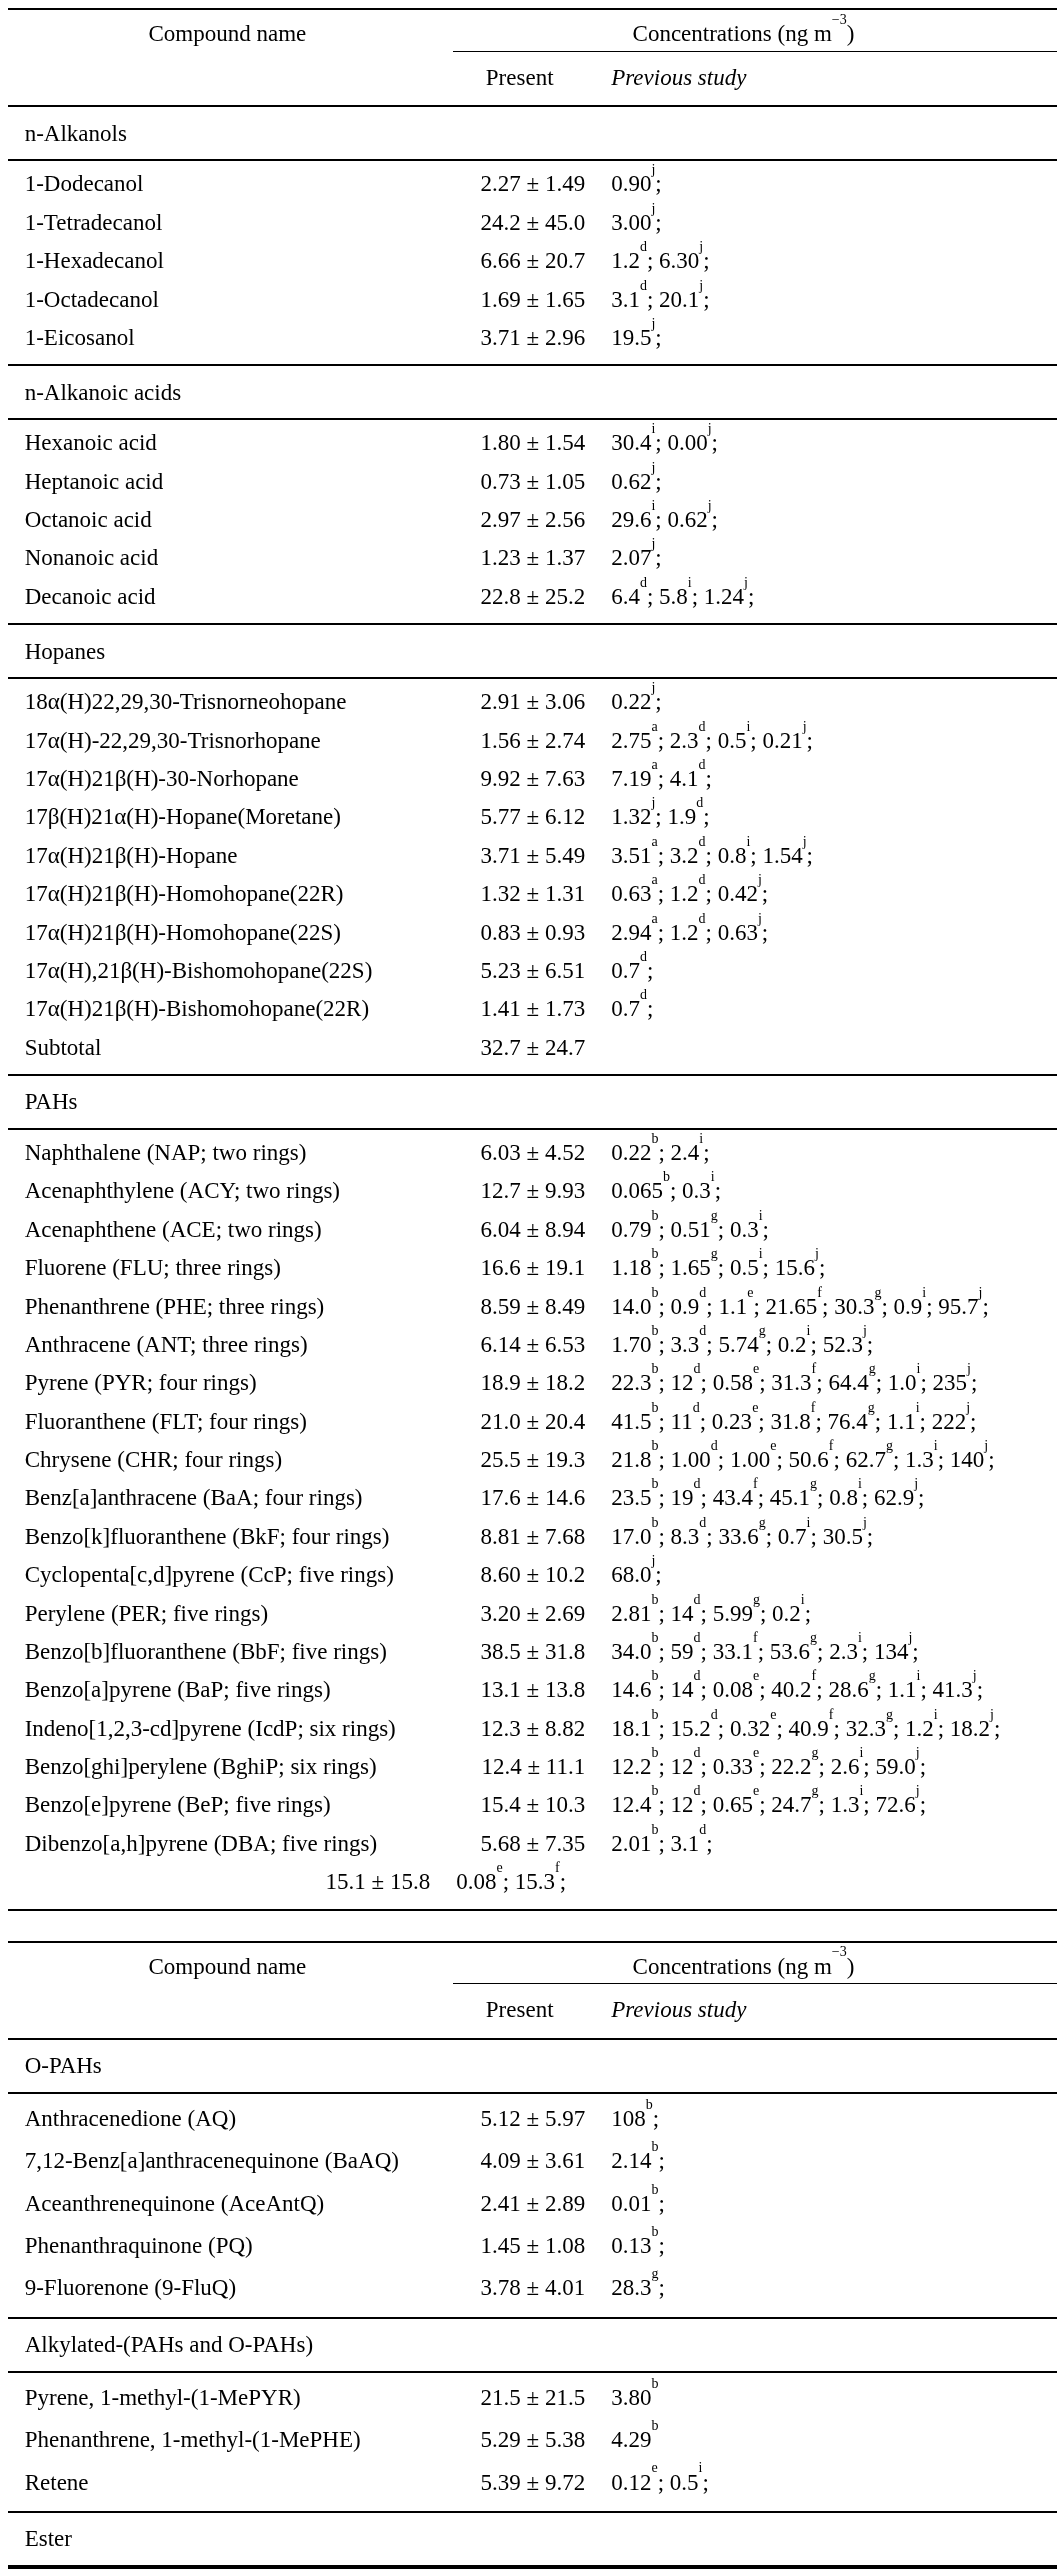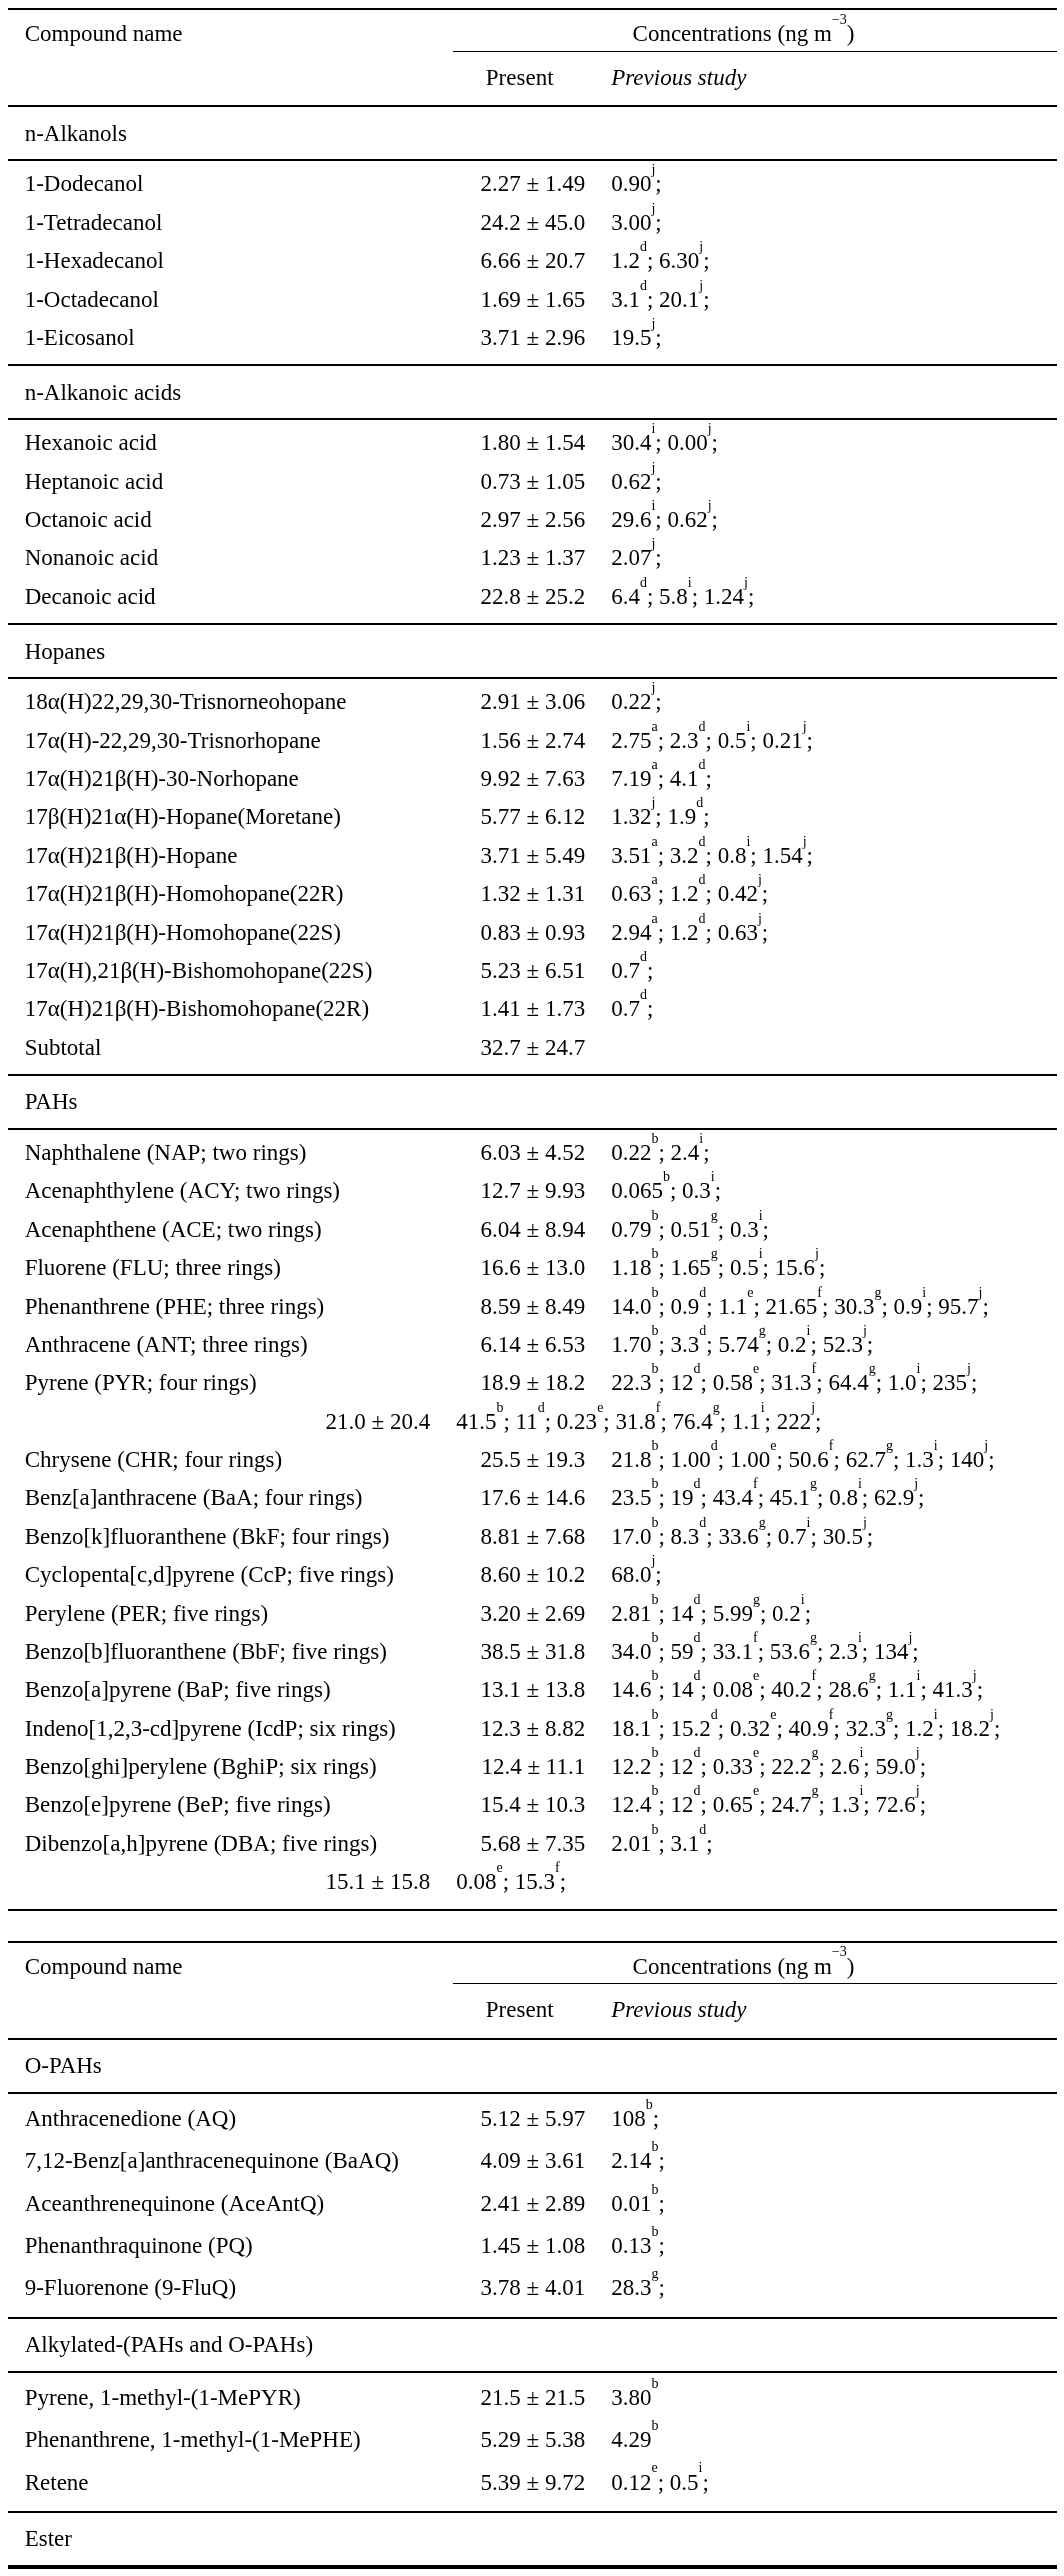--- a/index.html
+++ b/index.html
@@ -9,21 +9,21 @@
     font-size:23px;
     -webkit-font-smoothing:antialiased;
   }
   .sheet{padding:8.2px 8.2px 14.4px 8.2px;}
   .ctable{border-top:2.1px solid #000;border-bottom:2.6px solid #000;}
   .ctable + .ctable{margin-top:30px;}
   .grid{display:grid;grid-template-columns:422px 155px 1fr;align-items:baseline;}
   
   .thead{border-bottom:2.1px solid #000;}
   .thead-r1{padding-top:11.3px;padding-bottom:3.1px;}
-  .h-compound{padding-left:16.5px;white-space:nowrap;}
+  .h-compound{padding-left:16.5px;white-space:nowrap;text-align:center;}
   .h-conc{grid-column:2 / 4;text-align:center;white-space:nowrap;}
   .h-conc sup{font-size:14px;position:relative;top:-0.65em;line-height:0;}
   .cmidrow{display:grid;grid-template-columns:422px 1fr;}
   .cmidrule{grid-column:2;border-top:1.5px solid #000;margin-left:23px;height:0;}
   .thead-r2{padding-top:13.4px;padding-bottom:14.4px;}
   .h-present{text-align:center;position:relative;left:12px;white-space:nowrap;}
   .h-prev{padding-left:26px;white-space:nowrap;font-style:italic;}
   
   .section-head{padding:13.4px 0 12.4px 0;border-bottom:2.1px solid #000;}
   .section-head.not-first{border-top:2.1px solid #000;}
@@ -187,39 +187,40 @@
             <div class="c-present">12.7 ± 9.93</div>
             <div class="c-prev">0.065<sup>b</sup>; 0.3<sup>i</sup>;</div>
           </div>
           <div class="grid row">
             <div class="c-name">Acenaphthene (ACE; two rings)</div>
             <div class="c-present">6.04 ± 8.94</div>
             <div class="c-prev">0.79<sup>b</sup>; 0.51<sup>g</sup>; 0.3<sup>i</sup>;</div>
           </div>
           <div class="grid row">
             <div class="c-name">Fluorene (FLU; three rings)</div>
-            <div class="c-present">16.6 ± 13.0</div>
+            <div class="c-present">16.6 ± 19.1</div>
             <div class="c-prev">1.18<sup>b</sup>; 1.65<sup>g</sup>; 0.5<sup>i</sup>; 15.6<sup>j</sup>;</div>
           </div>
           <div class="grid row">
             <div class="c-name">Phenanthrene (PHE; three rings)</div>
             <div class="c-present">8.59 ± 8.49</div>
             <div class="c-prev">14.0<sup>b</sup>; 0.9<sup>d</sup>; 1.1<sup>e</sup>; 21.65<sup>f</sup>; 30.3<sup>g</sup>; 0.9<sup>i</sup>; 95.7<sup>j</sup>;</div>
           </div>
           <div class="grid row">
             <div class="c-name">Anthracene (ANT; three rings)</div>
             <div class="c-present">6.14 ± 6.53</div>
             <div class="c-prev">1.70<sup>b</sup>; 3.3<sup>d</sup>; 5.74<sup>g</sup>; 0.2<sup>i</sup>; 52.3<sup>j</sup>;</div>
           </div>
           <div class="grid row">
             <div class="c-name">Pyrene (PYR; four rings)</div>
             <div class="c-present">18.9 ± 18.2</div>
             <div class="c-prev">22.3<sup>b</sup>; 12<sup>d</sup>; 0.58<sup>e</sup>; 31.3<sup>f</sup>; 64.4<sup>g</sup>; 1.0<sup>i</sup>; 235<sup>j</sup>;</div>
           </div>
           <div class="grid row">
+            <div class="c-name">Fluoranthene (FLT; four rings)</div>
             <div class="c-present">21.0 ± 20.4</div>
             <div class="c-prev">41.5<sup>b</sup>; 11<sup>d</sup>; 0.23<sup>e</sup>; 31.8<sup>f</sup>; 76.4<sup>g</sup>; 1.1<sup>i</sup>; 222<sup>j</sup>;</div>
           </div>
           <div class="grid row">
             <div class="c-name">Chrysene (CHR; four rings)</div>
             <div class="c-present">25.5 ± 19.3</div>
             <div class="c-prev">21.8<sup>b</sup>; 1.00<sup>d</sup>; 1.00<sup>e</sup>; 50.6<sup>f</sup>; 62.7<sup>g</sup>; 1.3<sup>i</sup>; 140<sup>j</sup>;</div>
           </div>
           <div class="grid row">
             <div class="c-name">Benz[a]anthracene (BaA; four rings)</div>

